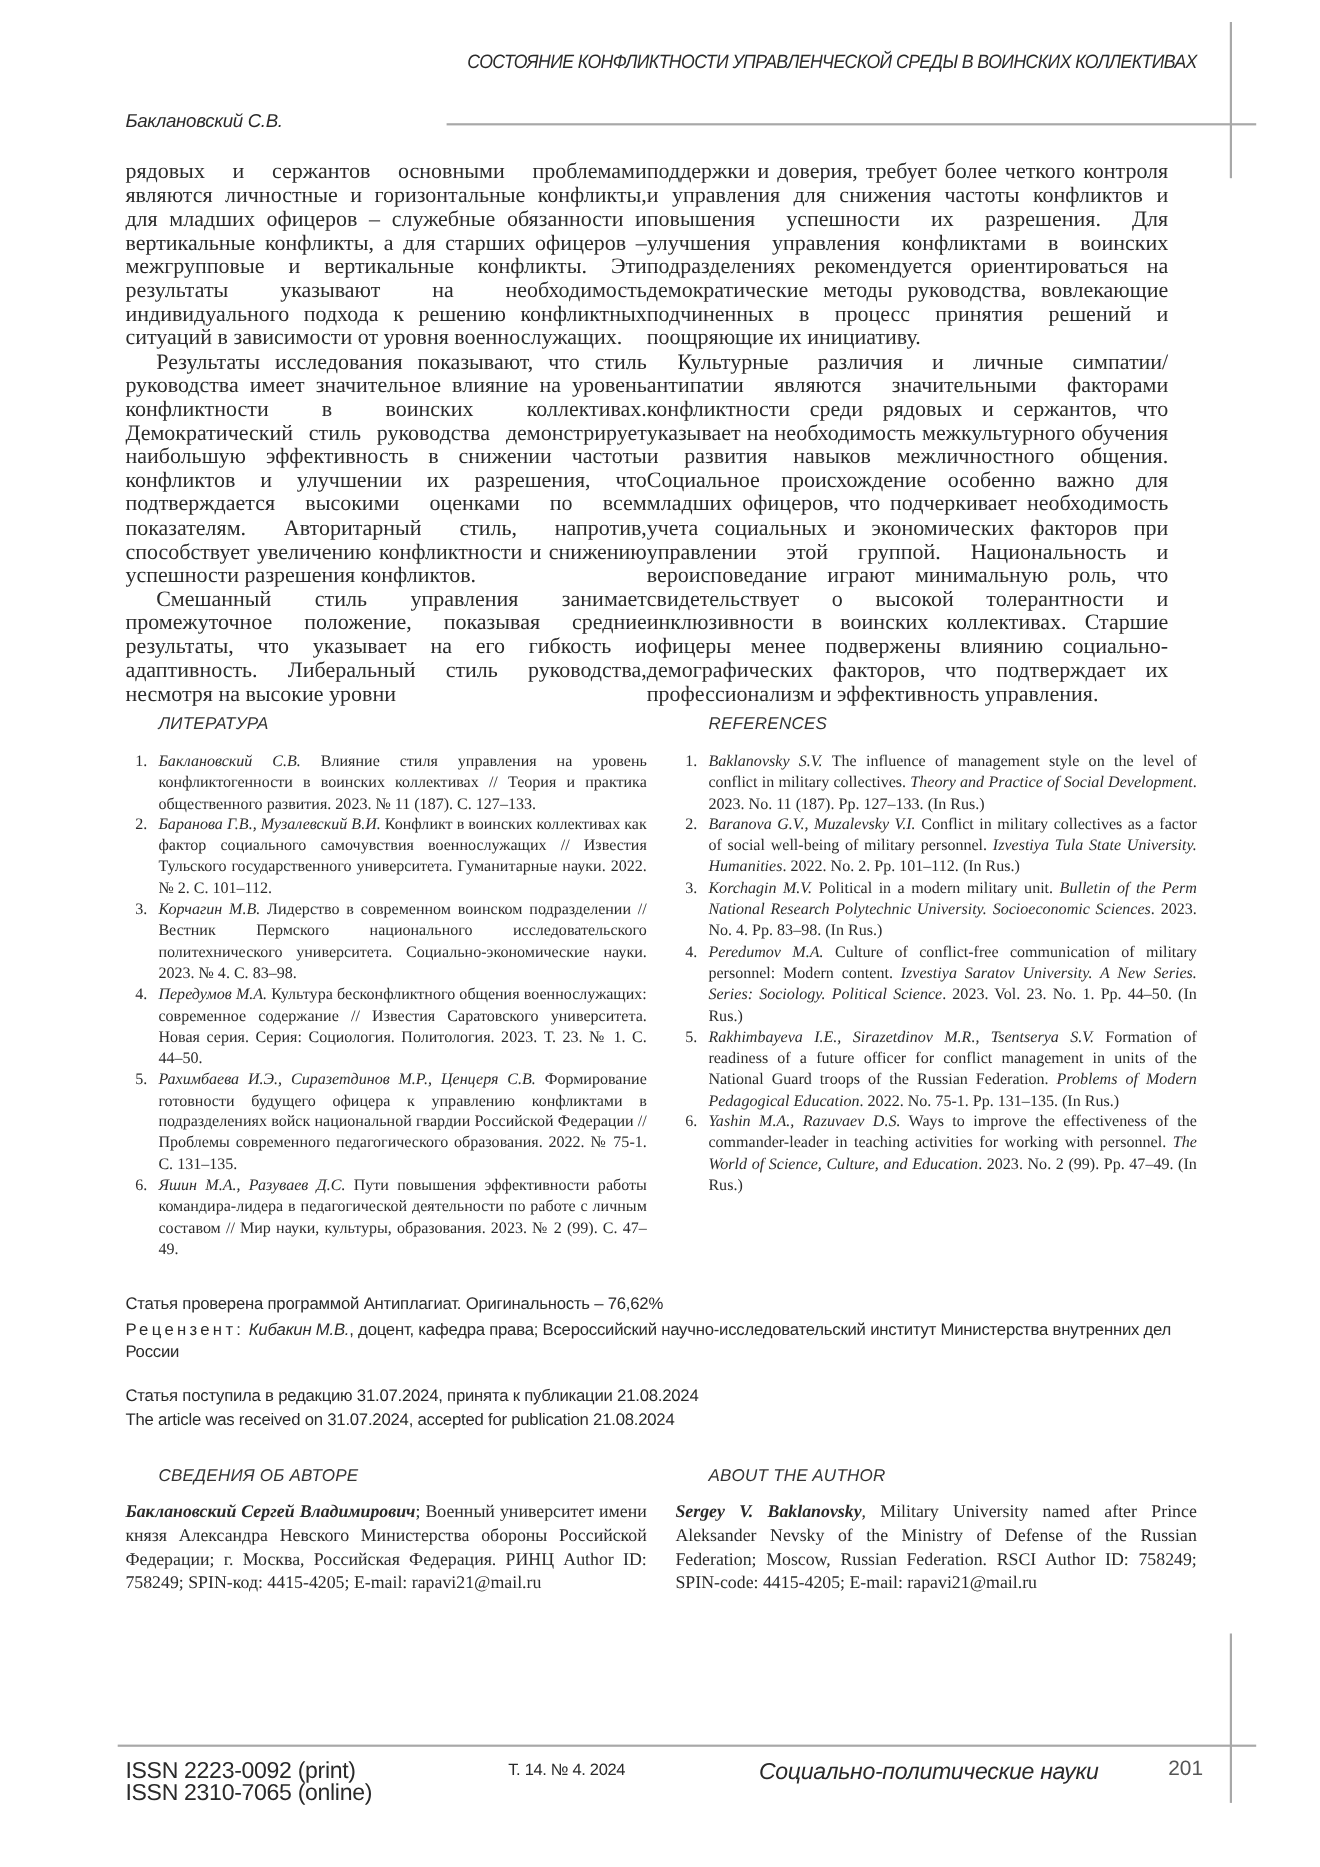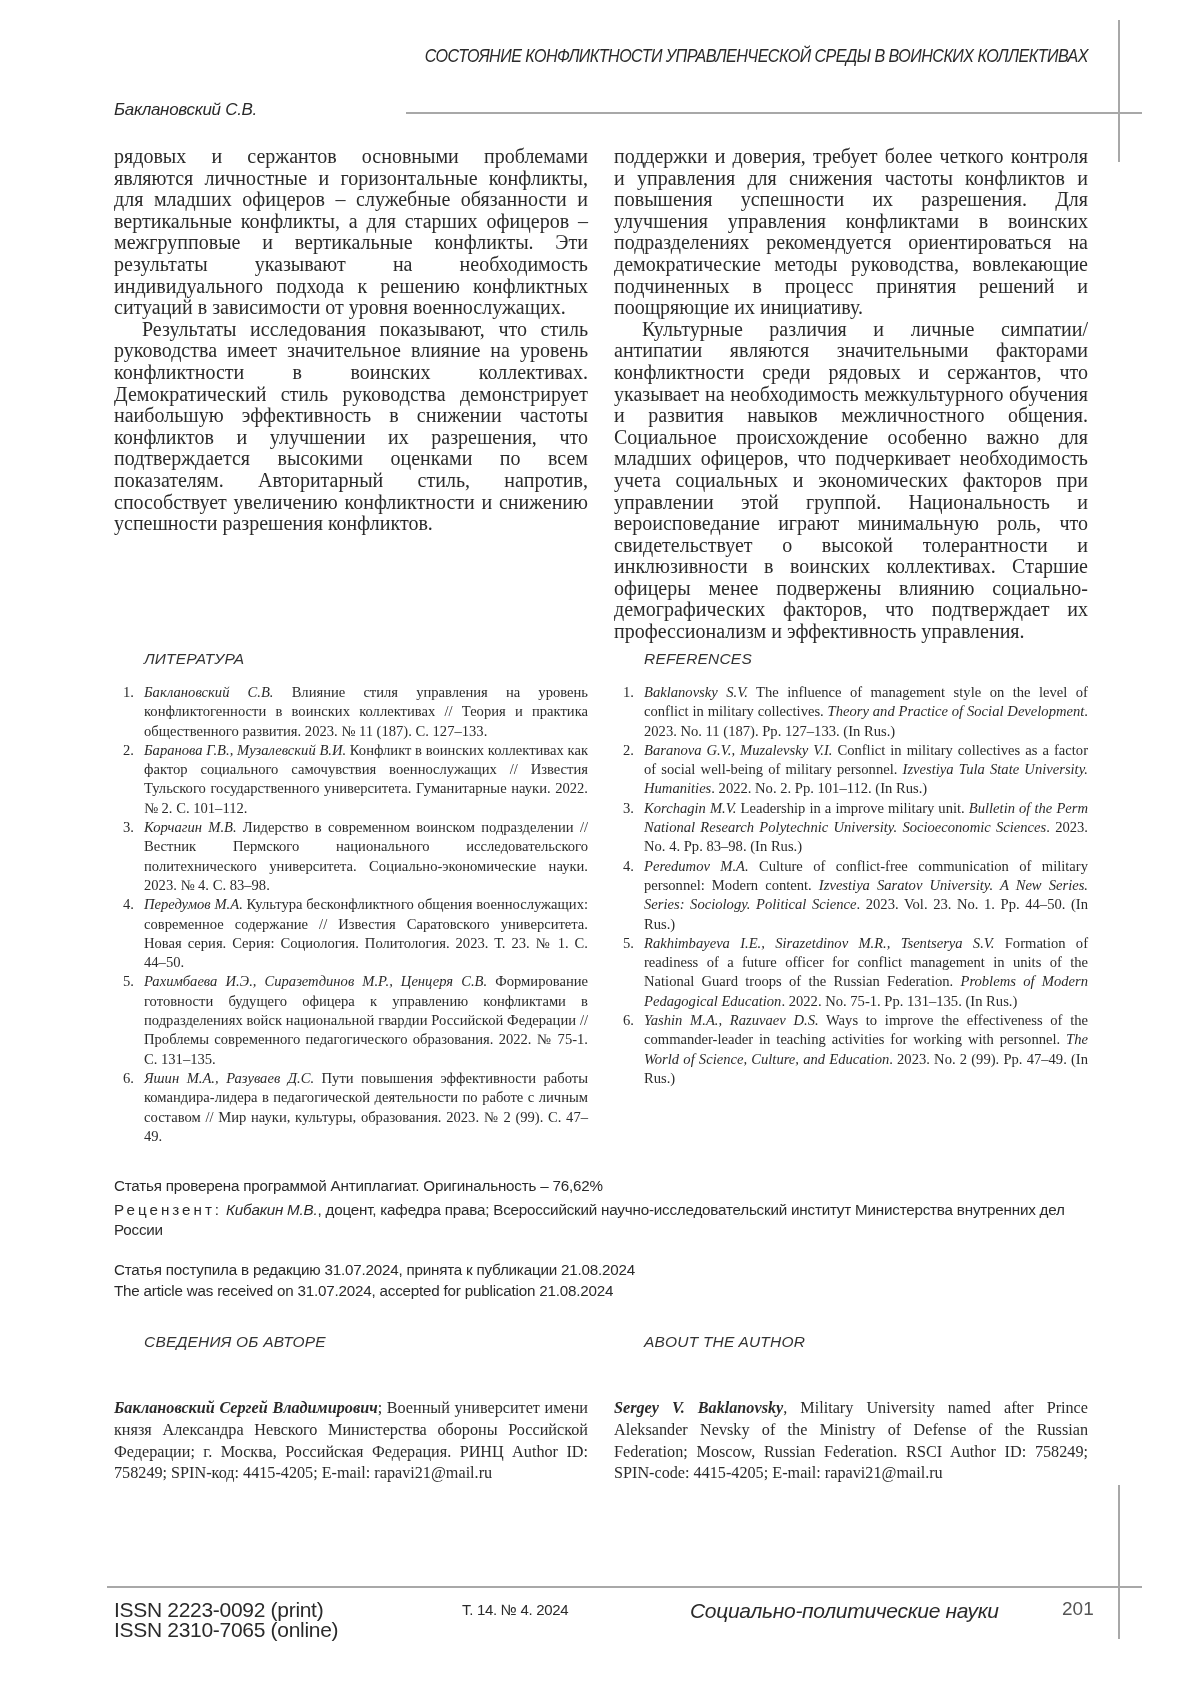--- a/index.html
+++ b/index.html
@@ -12,74 +12,75 @@
   .running-title { left: 300px; top: 46px; width: 788px; text-align: right; font-size: 17.5px; font-style: italic; letter-spacing: -0.6px; color: #2a2a2a; transform: scaleX(0.92); transform-origin: right center; white-space: nowrap; }
   .running-author { left: 114px; top: 100px; font-size: 17px; font-style: italic; color: #2a2a2a; letter-spacing: -0.3px; }
   .rule-h { background: #a8a8a8; height: 2px; }
   .rule-v { background: #a8a8a8; width: 2px; }
 
   
   .col { width: 474px; font-size: 20px; line-height: 21.6px; text-align: justify; }
   .col p { margin: 0; text-indent: 0; }
   .col p.indent { text-indent: 28px; }
   .col-left { left: 114px; top: 146px; }
-  .col-right { left: 614px; top: 146px; }
+  .col-right { left: 588px; top: 146px; }
 
   
   .ref-heading { font-size: 15.5px; font-style: italic; letter-spacing: 0.2px; color: #333; }
   .ref-list { width: 474px; font-size: 14.6px; line-height: 19.3px; text-align: justify; margin: 0; padding: 0; list-style: none; }
   .ref-list li { position: relative; padding-left: 21px; }
   .ref-list .num { position: absolute; left: 0; top: 0; }
   .ref-list i { font-style: italic; }
 
   
   .meta { font-size: 15.2px; line-height: 20px; color: #2a2a2a; letter-spacing: -0.2px; }
   .spaced { letter-spacing: 3px; }
 
   
-  .author-block { width: 474px; font-size: 16.2px; line-height: 21.8px; text-align: justify; margin-top: 34px; }
+  .author-block { width: 474px; font-size: 16.2px; line-height: 21.8px; text-align: justify; }
   .author-block b { font-weight: bold; font-style: italic; }
 
   
   .footer-text { font-size: 21px; line-height: 20px; color: #2a2a2a; letter-spacing: -0.3px; }
   .footer-journal { font-style: italic; }
   .footer-page { font-size: 19px; color: #555; }
 </style>
 </head>
 <body>
 
 <div class="abs rule-v" style="left:1118px; top:20px; height:142px;"></div>
 <div class="abs running-title sans">СОСТОЯНИЕ КОНФЛИКТНОСТИ УПРАВЛЕНЧЕСКОЙ СРЕДЫ В ВОИНСКИХ КОЛЛЕКТИВАХ</div>
 <div class="abs running-author sans">Баклановский С.В.</div>
 <div class="abs rule-h" style="left:406px; top:112px; width:736px;"></div>
 
 <div class="abs col col-left serif">
   <p>рядовых и сержантов основными проблемами являются личностные и горизонтальные конфликты, для младших офицеров – служебные обязанности и вертикальные конфликты, а для старших офицеров – межгрупповые и вертикальные конфликты. Эти результаты указывают на необходимость индивидуального подхода к решению конфликтных ситуаций в зависимости от уровня военнослужащих.</p>
   <p class="indent">Результаты исследования показывают, что стиль руководства имеет значительное влияние на уровень конфликтности в воинских коллективах. Демократический стиль руководства демонстрирует наибольшую эффективность в снижении частоты конфликтов и улучшении их разрешения, что подтверждается высокими оценками по всем показателям. Авторитарный стиль, напротив, способствует увеличению конфликтности и снижению успешности разрешения конфликтов.</p>
+  <p class="indent">Смешанный стиль управления занимает промежуточное положение, показывая средние результаты, что указывает на его гибкость и адаптивность. Либеральный стиль руководства, несмотря на высокие уровни</p>
 </div>
 <div class="abs col col-right serif">
   <p>поддержки и доверия, требует более четкого контроля и управления для снижения частоты конфликтов и повышения успешности их разрешения. Для улучшения управления конфликтами в воинских подразделениях рекомендуется ориентироваться на демократические методы руководства, вовлекающие подчиненных в процесс принятия решений и поощряющие их инициативу.</p>
   <p class="indent">Культурные различия и личные симпатии/антипатии являются значительными факторами конфликтности среди рядовых и сержантов, что указывает на необходимость межкультурного обучения и развития навыков межличностного общения. Социальное происхождение особенно важно для младших офицеров, что подчеркивает необходимость учета социальных и экономических факторов при управлении этой группой. Национальность и вероисповедание играют минимальную роль, что свидетельствует о высокой толерантности и инклюзивности в воинских коллективах. Старшие офицеры менее подвержены влиянию социально-демографических факторов, что подтверждает их профессионализм и эффективность управления.</p>
 </div>
 
 <div class="abs ref-heading sans" style="left:144px; top:650px;">ЛИТЕРАТУРА</div>
 <ol class="abs ref-list serif" style="left:123px; top:683px; width:465px;">
   <li><span class="num">1.</span><i>Баклановский С.В.</i><span> Влияние стиля управления на уровень конфликтогенности в воинских коллективах // Теория и практика общественного развития. 2023. № 11 (187). С. 127–133.</span></li>
   <li><span class="num">2.</span><i>Баранова Г.В., Музалевский В.И.</i><span> Конфликт в воинских коллективах как фактор социального самочувствия военнослужащих // Известия Тульского государственного университета. Гуманитарные науки. 2022. № 2. С. 101–112.</span></li>
   <li><span class="num">3.</span><i>Корчагин М.В.</i><span> Лидерство в современном воинском подразделении // Вестник Пермского национального исследовательского политехнического университета. Социально-экономические науки. 2023. № 4. С. 83–98.</span></li>
   <li><span class="num">4.</span><i>Передумов М.А.</i><span> Культура бесконфликтного общения военнослужащих: современное содержание // Известия Саратовского университета. Новая серия. Серия: Социология. Политология. 2023. Т. 23. № 1. С. 44–50.</span></li>
   <li><span class="num">5.</span><i>Рахимбаева И.Э., Сиразетдинов М.Р., Ценцеря С.В.</i><span> Формирование готовности будущего офицера к управлению конфликтами в подразделениях войск национальной гвардии Российской Федерации // Проблемы современного педагогического образования. 2022. № 75-1. С. 131–135.</span></li>
   <li><span class="num">6.</span><i>Яшин М.А., Разуваев Д.С.</i><span> Пути повышения эффективности работы командира-лидера в педагогической деятельности по работе с личным составом // Мир науки, культуры, образования. 2023. № 2 (99). С. 47–49.</span></li>
 </ol>
 
 <div class="abs ref-heading sans" style="left:644px; top:650px;">REFERENCES</div>
 <ol class="abs ref-list serif" style="left:623px; top:683px; width:465px;">
   <li><span class="num">1.</span><i>Baklanovsky S.V.</i><span> The influence of management style on the level of conflict in military collectives. </span><i>Theory and Practice of Social Development</i><span>. 2023. No. 11 (187). Pp. 127–133. (In Rus.)</span></li>
   <li><span class="num">2.</span><i>Baranova G.V., Muzalevsky V.I.</i><span> Conflict in military collectives as a factor of social well-being of military personnel. </span><i>Izvestiya Tula State University. Humanities</i><span>. 2022. No. 2. Pp. 101–112. (In Rus.)</span></li>
-  <li><span class="num">3.</span><i>Korchagin M.V.</i><span> Leadership in a improve military unit. </span><i>Bulletin of the Perm National Research Polytechnic University. Socioeconomic Sciences</i><span>. 2023. No. 4. Pp. 83–98. (In Rus.)</span></li>
+  <li><span class="num">3.</span><i>Korchagin M.V.</i><span> Political in a modern military unit. </span><i>Bulletin of the Perm National Research Polytechnic University. Socioeconomic Sciences</i><span>. 2023. No. 4. Pp. 83–98. (In Rus.)</span></li>
   <li><span class="num">4.</span><i>Peredumov M.A.</i><span> Culture of conflict-free communication of military personnel: Modern content. </span><i>Izvestiya Saratov University. A New Series. Series: Sociology. Political Science</i><span>. 2023. Vol. 23. No. 1. Pp. 44–50. (In Rus.)</span></li>
   <li><span class="num">5.</span><i>Rakhimbayeva I.E., Sirazetdinov M.R., Tsentserya S.V.</i><span> Formation of readiness of a future officer for conflict management in units of the National Guard troops of the Russian Federation. </span><i>Problems of Modern Pedagogical Education</i><span>. 2022. No. 75-1. Pp. 131–135. (In Rus.)</span></li>
   <li><span class="num">6.</span><i>Yashin M.A., Razuvaev D.S.</i><span> Ways to improve the effectiveness of the commander-leader in teaching activities for working with personnel. </span><i>The World of Science, Culture, and Education</i><span>. 2023. No. 2 (99). Pp. 47–49. (In Rus.)</span></li>
 </ol>
 
 <div class="abs meta sans" style="left:114px; top:1176px;">Статья проверена программой Антиплагиат. Оригинальность – 76,62%</div>
 <div class="abs meta sans" style="left:114px; top:1200px; width:990px;">
   <span class="spaced">Рецензент:</span>
   <i>Кибакин М.В.</i><span>, доцент, кафедра права; Всероссийский научно-исследовательский институт Министерства внутренних дел России</span>
 </div>

